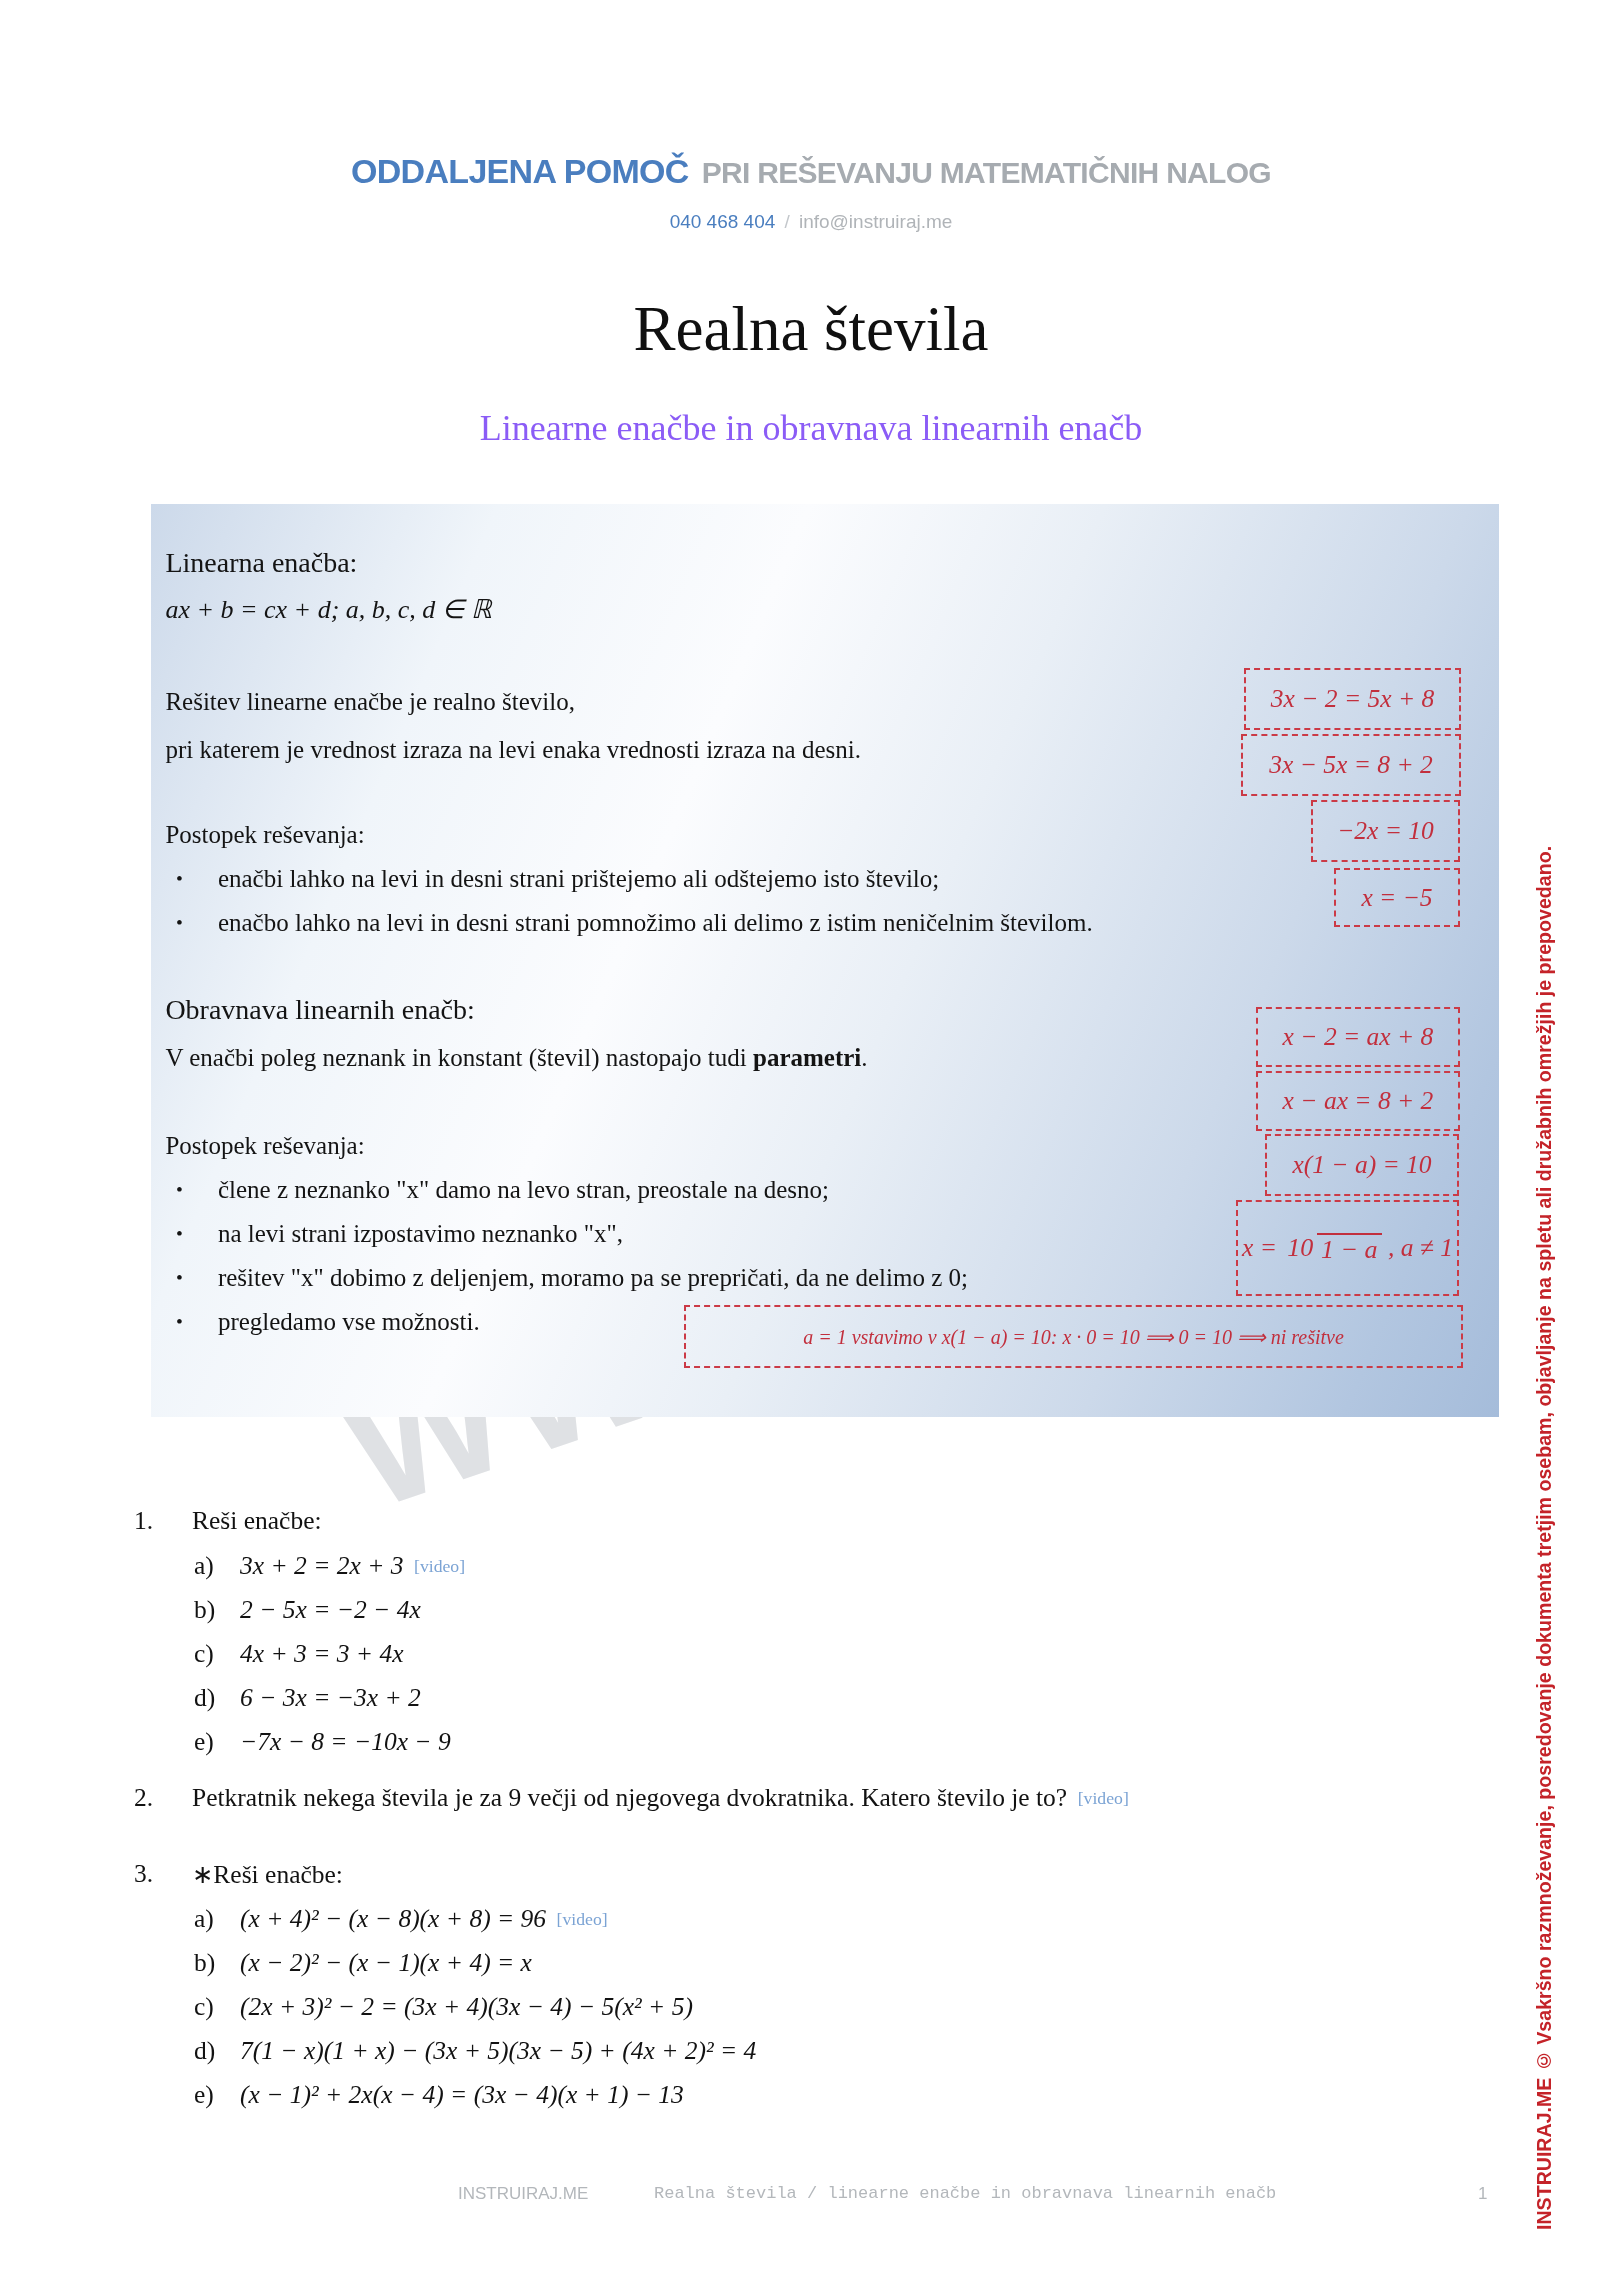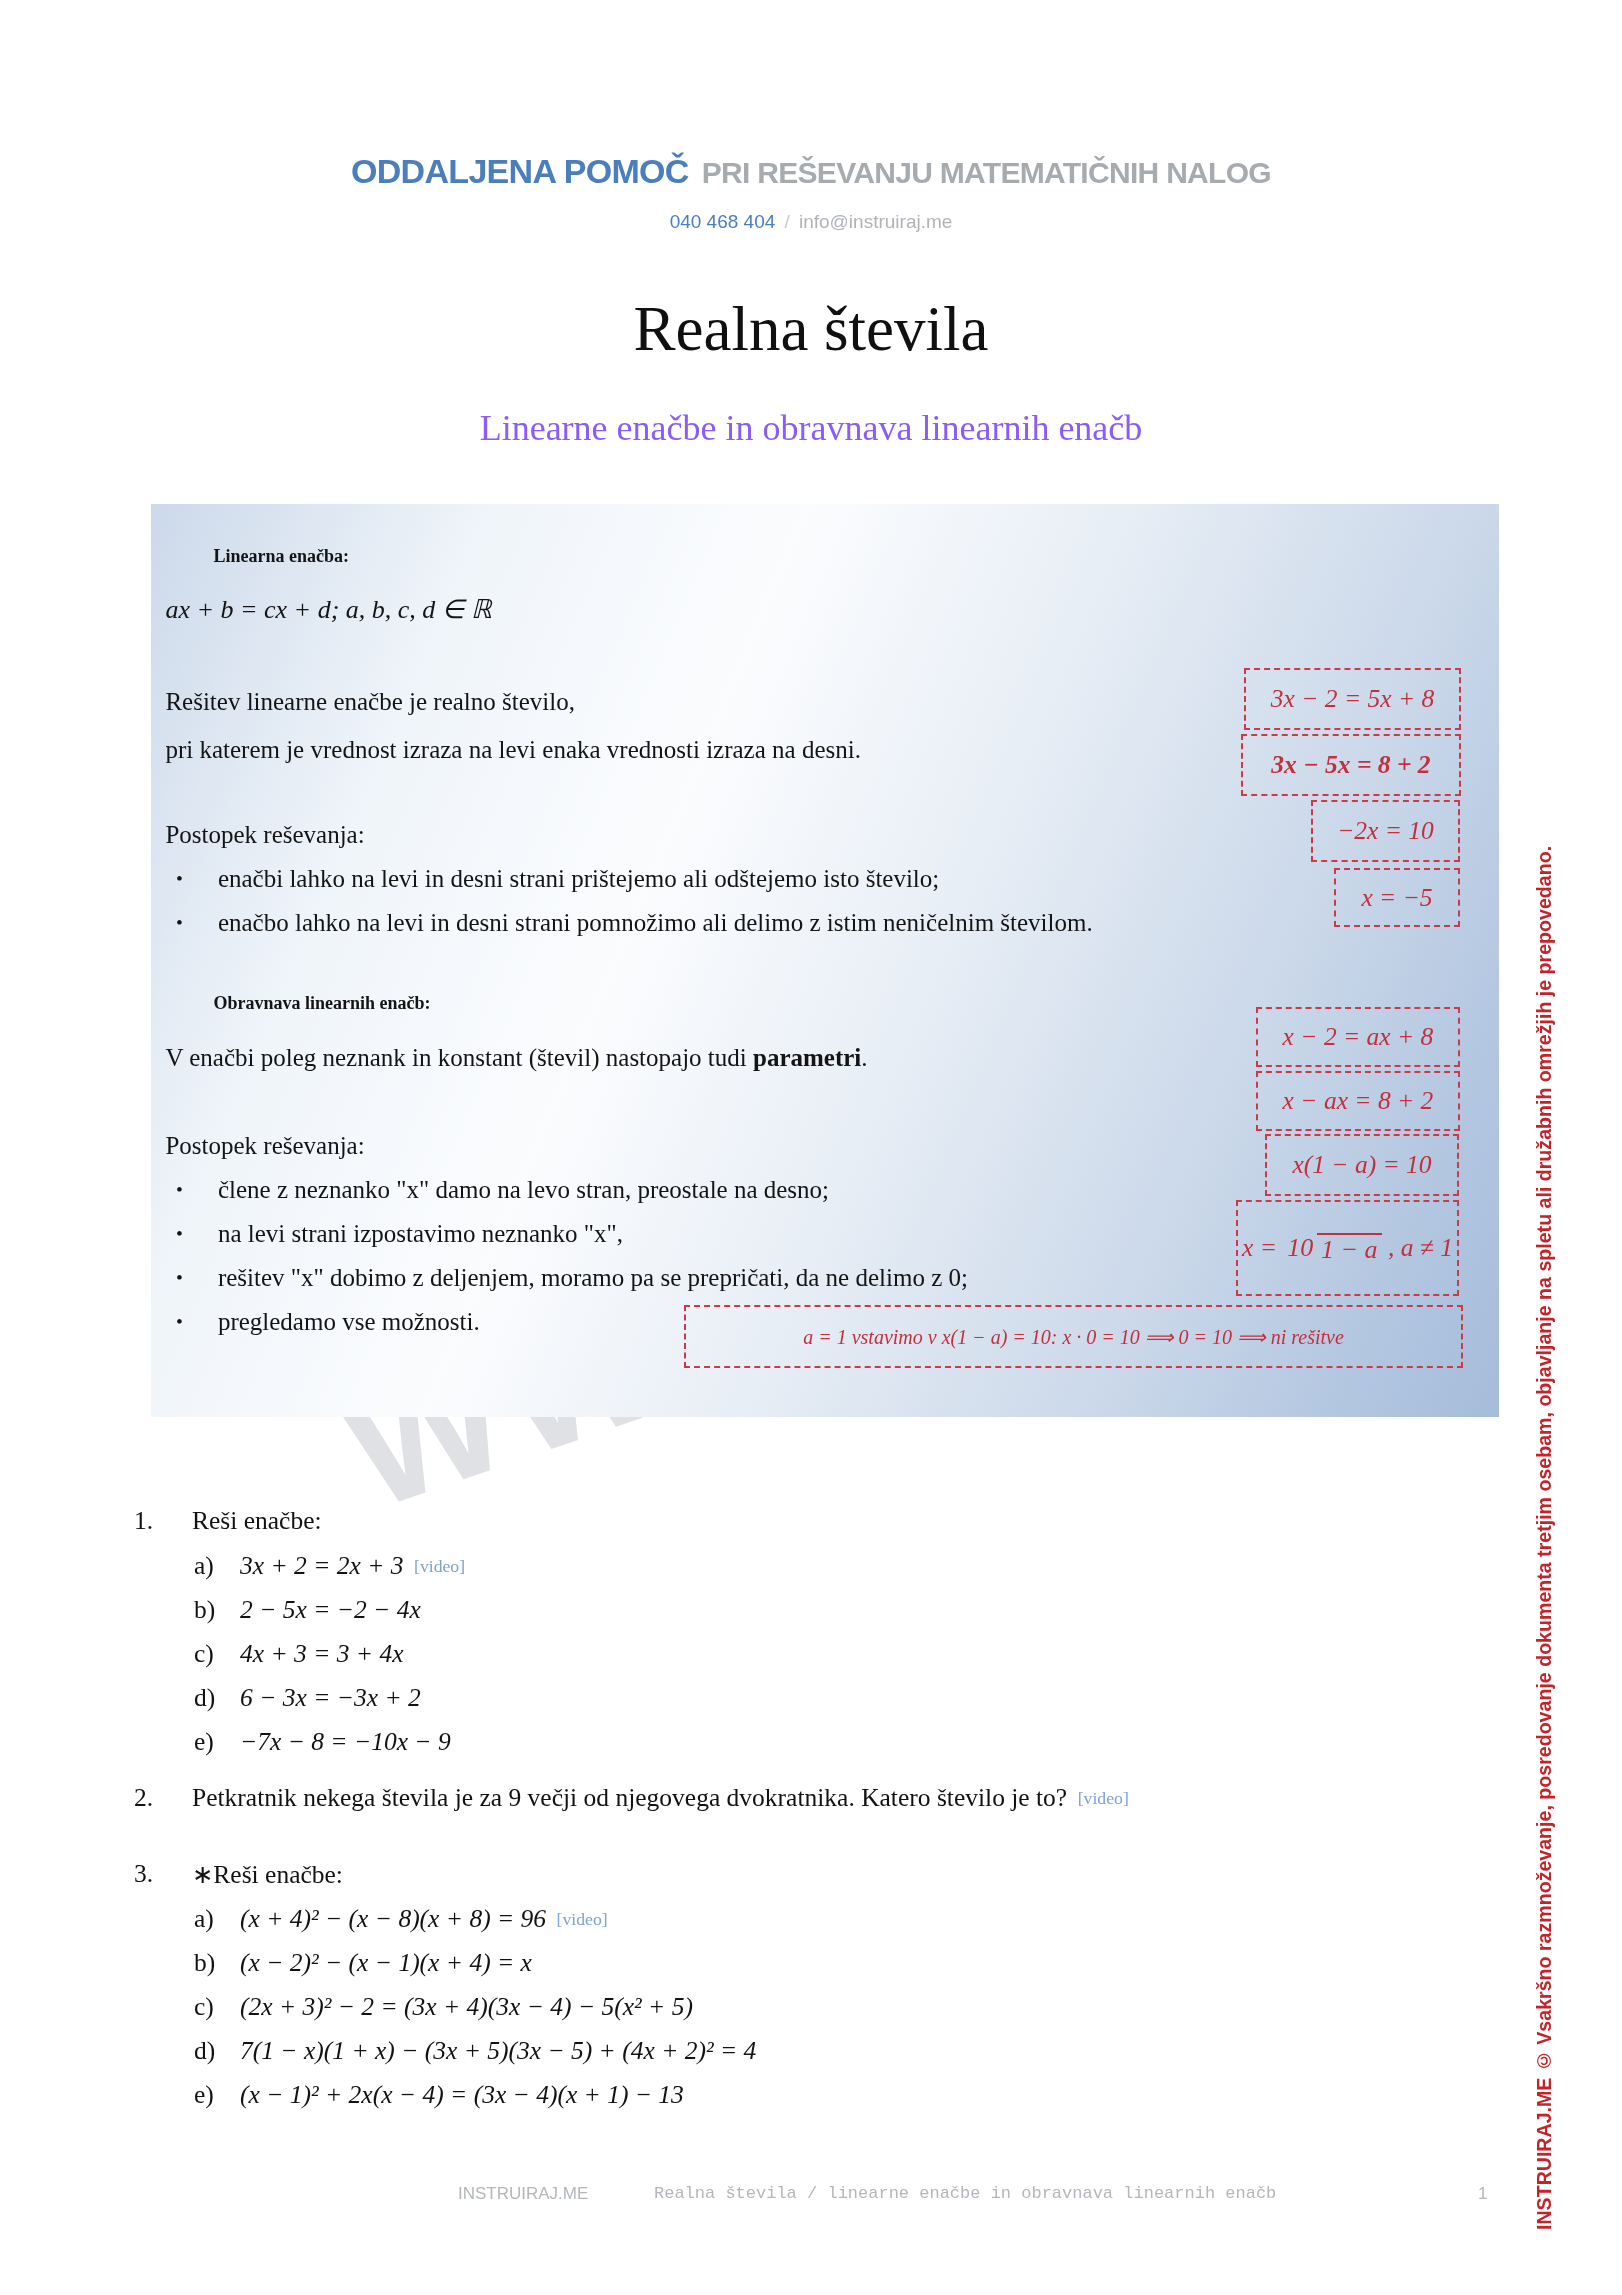--- a/index.html
+++ b/index.html
@@ -27,21 +27,21 @@
   .watermark{position:absolute;left:353px;top:1364px;z-index:0;
              font-family:"Liberation Sans", sans-serif;font-weight:700;
              font-size:164px;color:#dfe1e4;transform:rotate(-19deg);transform-origin:0 50%;
              letter-spacing:6.5px;user-select:none;}
 
   
   .infobox{position:absolute;left:151px;top:504px;width:1348px;height:913px;z-index:1;
            background:linear-gradient(113deg,#ccd9ea 0%,#f0f5fa 20%,#fbfcfe 38%,
                       #e9eff6 55%,#ccd9ea 76%,#b2c6e0 91%,#a5bcda 100%);}
   .ib{position:absolute;left:14.4px;font-size:25px;line-height:1.25;}
-  .ib-bold{font-weight:700;font-size:18px;margin-left:48px;}
+  .ib-bold{font-weight:400;font-size:28px;}
   .ib-math{font-style:italic;font-size:26px;}
   .brow{display:flex;height:44px;align-items:center;}
   .bdot{width:42px;padding-left:10.5px;font-size:19.6px;}
 
   .rbox{position:absolute;border:2px dashed #cb3a46;color:#c22f3d;
         display:flex;align-items:center;justify-content:center;
         font-style:italic;font-size:25.5px;line-height:1;white-space:nowrap;}
   .frac{display:inline-flex;flex-direction:row;align-items:flex-end;margin:0 6.5px;
         font-size:26px;}
   .frac .den{border-top:2px solid #c22f3d;padding:2.6px 3.9px 0 3.9px;}
@@ -125,21 +125,21 @@
         <span class="bdot">•</span>
         <span>rešitev "x" dobimo z deljenjem, moramo pa se prepričati, da ne delimo z 0;</span>
       </div>
       <div class="brow">
         <span class="bdot">•</span>
         <span>pregledamo vse možnosti.</span>
       </div>
     </div>
 
     <div class="rbox" style="left:1093px;top:164px;width:213px;height:58px;">3x − 2 = 5x + 8</div>
-    <div class="rbox" style="left:1090px;top:230px;width:216px;height:58px;font-weight:bold;">3x − 5x = 8 + 2</div>
+    <div class="rbox" style="left:1090px;top:230px;width:216px;height:58px;">3x − 5x = 8 + 2</div>
     <div class="rbox" style="left:1160px;top:296px;width:145px;height:58px;">−2x = 10</div>
     <div class="rbox" style="left:1183px;top:364px;width:122px;height:55px;">x = −5</div>
 
     <div class="rbox" style="left:1105px;top:503px;width:200px;height:56px;">x − 2 = ax + 8</div>
     <div class="rbox" style="left:1105px;top:567px;width:200px;height:56px;">x − ax = 8 + 2</div>
     <div class="rbox" style="left:1114px;top:630px;width:190px;height:58px;">x(1 − a) = 10</div>
     <div class="rbox" style="left:1085px;top:696px;width:219px;height:92px;">
       <span>x =</span>
       <span class="frac">
         <span class="num">10</span>

